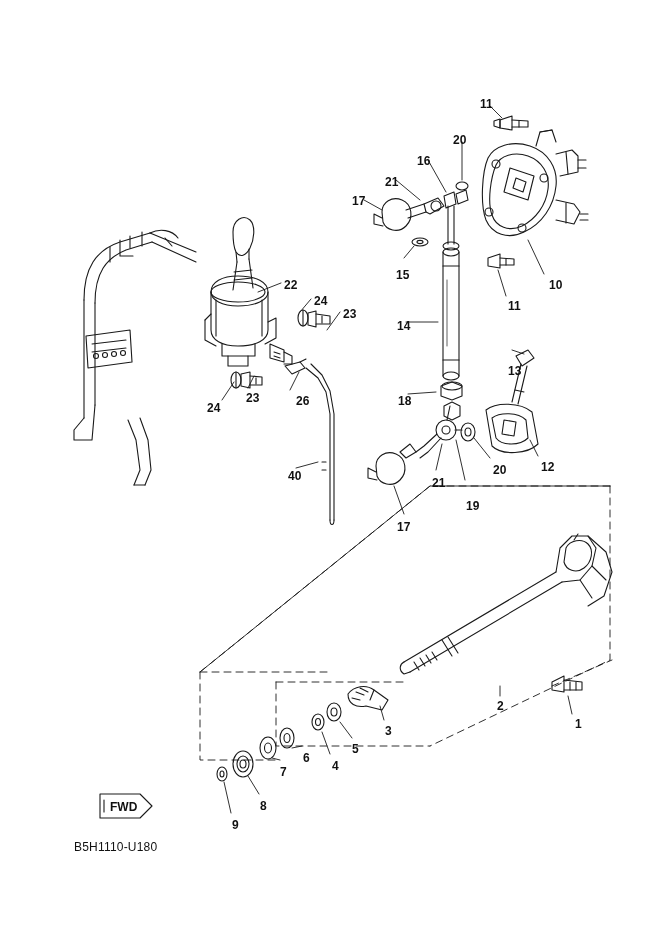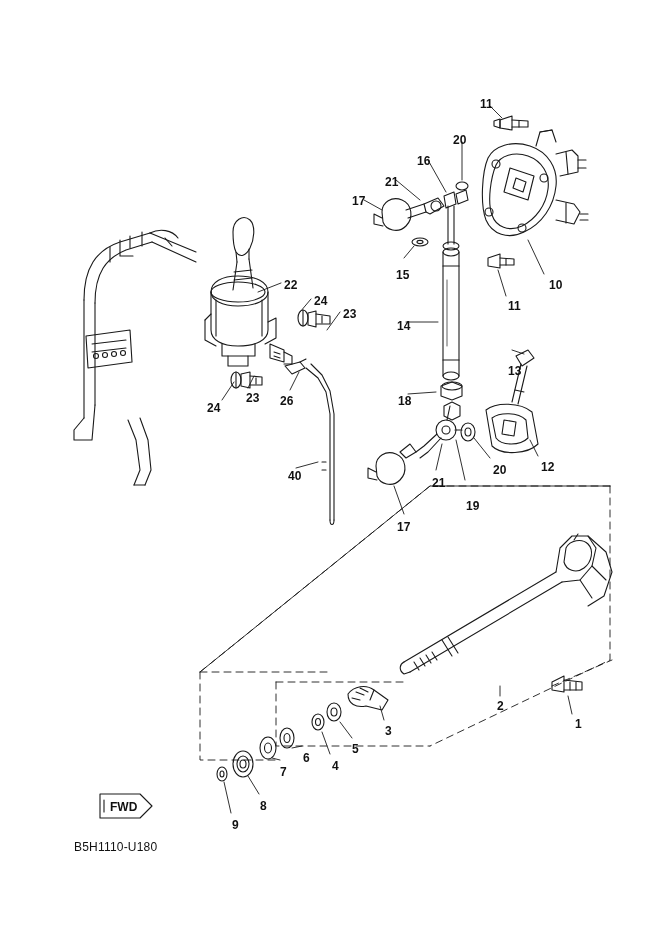--- a/index.html
+++ b/index.html
@@ -382,21 +382,21 @@
   <div class="callout" style="left:549px; top:279px;">10</div>
   <div class="callout" style="left:508px; top:300px;">11</div>
   <div class="callout" style="left:284px; top:279px;">22</div>
   <div class="callout" style="left:314px; top:295px;">24</div>
   <div class="callout" style="left:343px; top:308px;">23</div>
   <div class="callout" style="left:397px; top:320px;">14</div>
   <div class="callout" style="left:508px; top:345px;margin-top:20px;">13</div>
   <div class="callout" style="left:398px; top:395px;">18</div>
   <div class="callout" style="left:207px; top:402px;">24</div>
   <div class="callout" style="left:246px; top:392px;">23</div>
-  <div class="callout" style="left:280px; top:395px;text-align:right;">26</div>
+  <div class="callout" style="left:296px; top:395px;text-align:right;">26</div>
   <div class="callout" style="left:541px; top:461px;">12</div>
   <div class="callout" style="left:493px; top:464px;">20</div>
   <div class="callout" style="left:466px; top:500px;">19</div>
   <div class="callout" style="left:432px; top:477px;">21</div>
   <div class="callout" style="left:288px; top:470px;">40</div>
   <div class="callout" style="left:397px; top:521px;">17</div>
   <div class="callout" style="left:575px; top:718px;">1</div>
   <div class="callout" style="left:497px; top:700px;">2</div>
   <div class="callout" style="left:385px; top:725px;">3</div>
   <div class="callout" style="left:352px; top:743px;">5</div>

